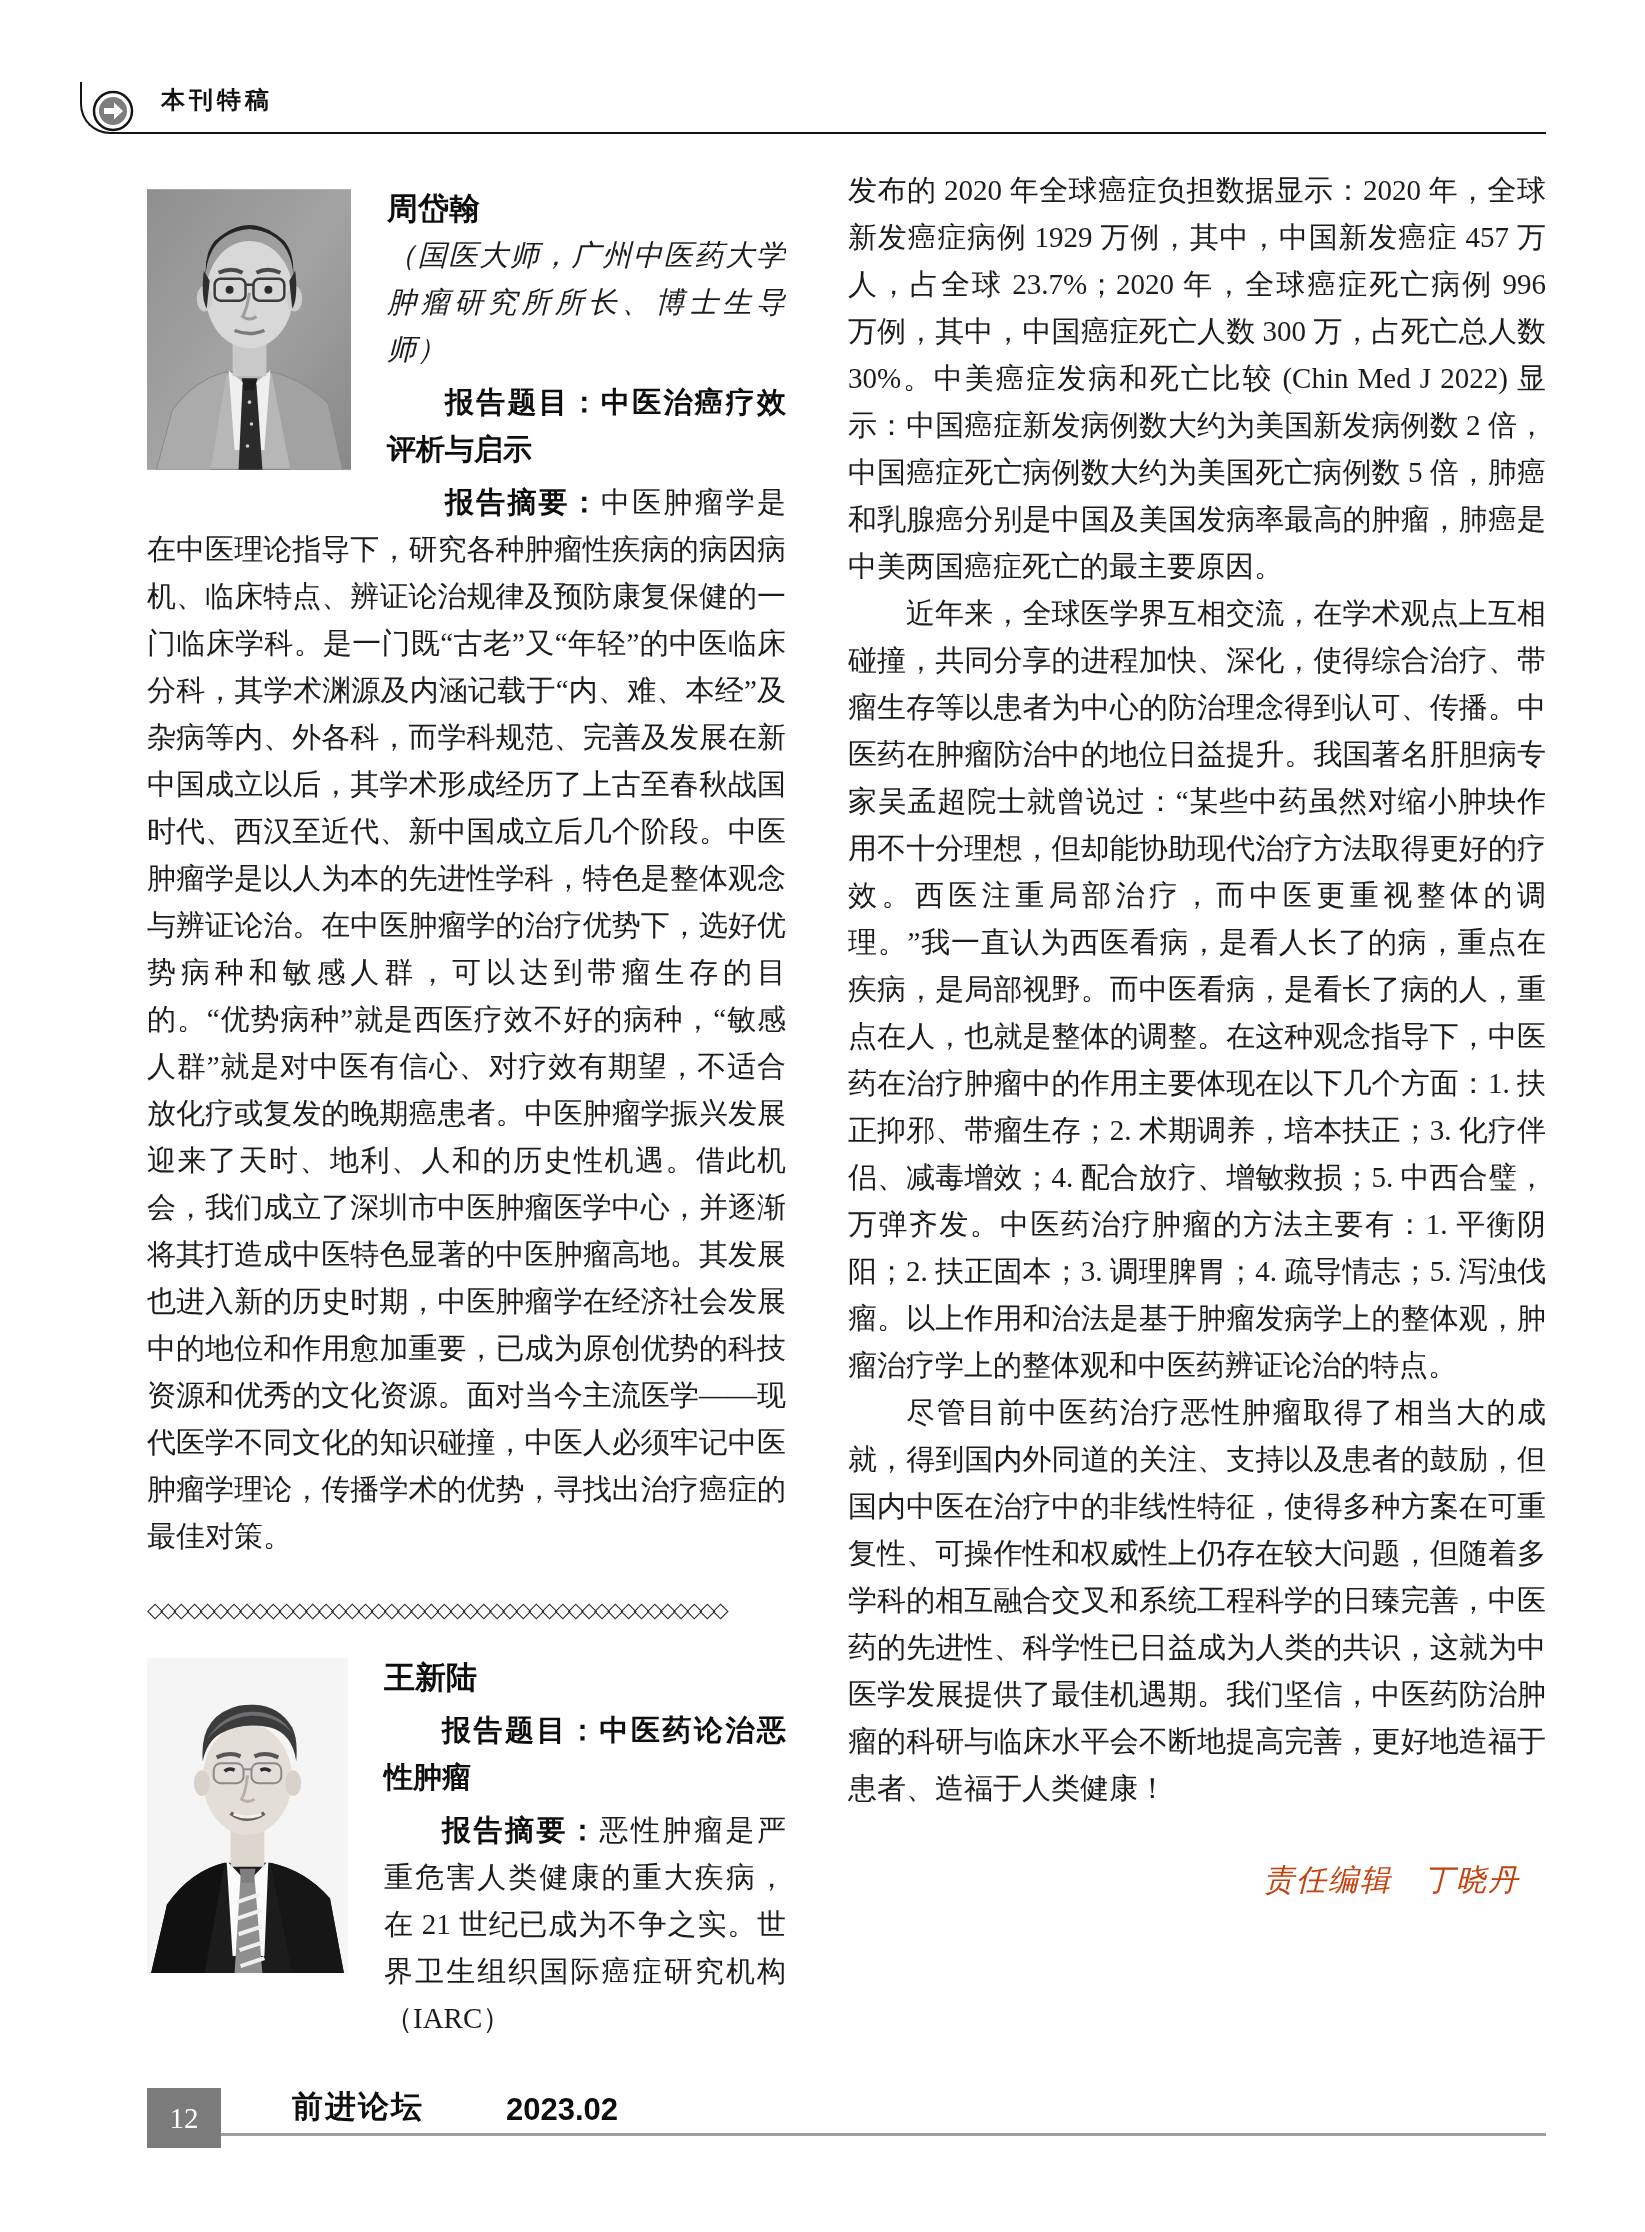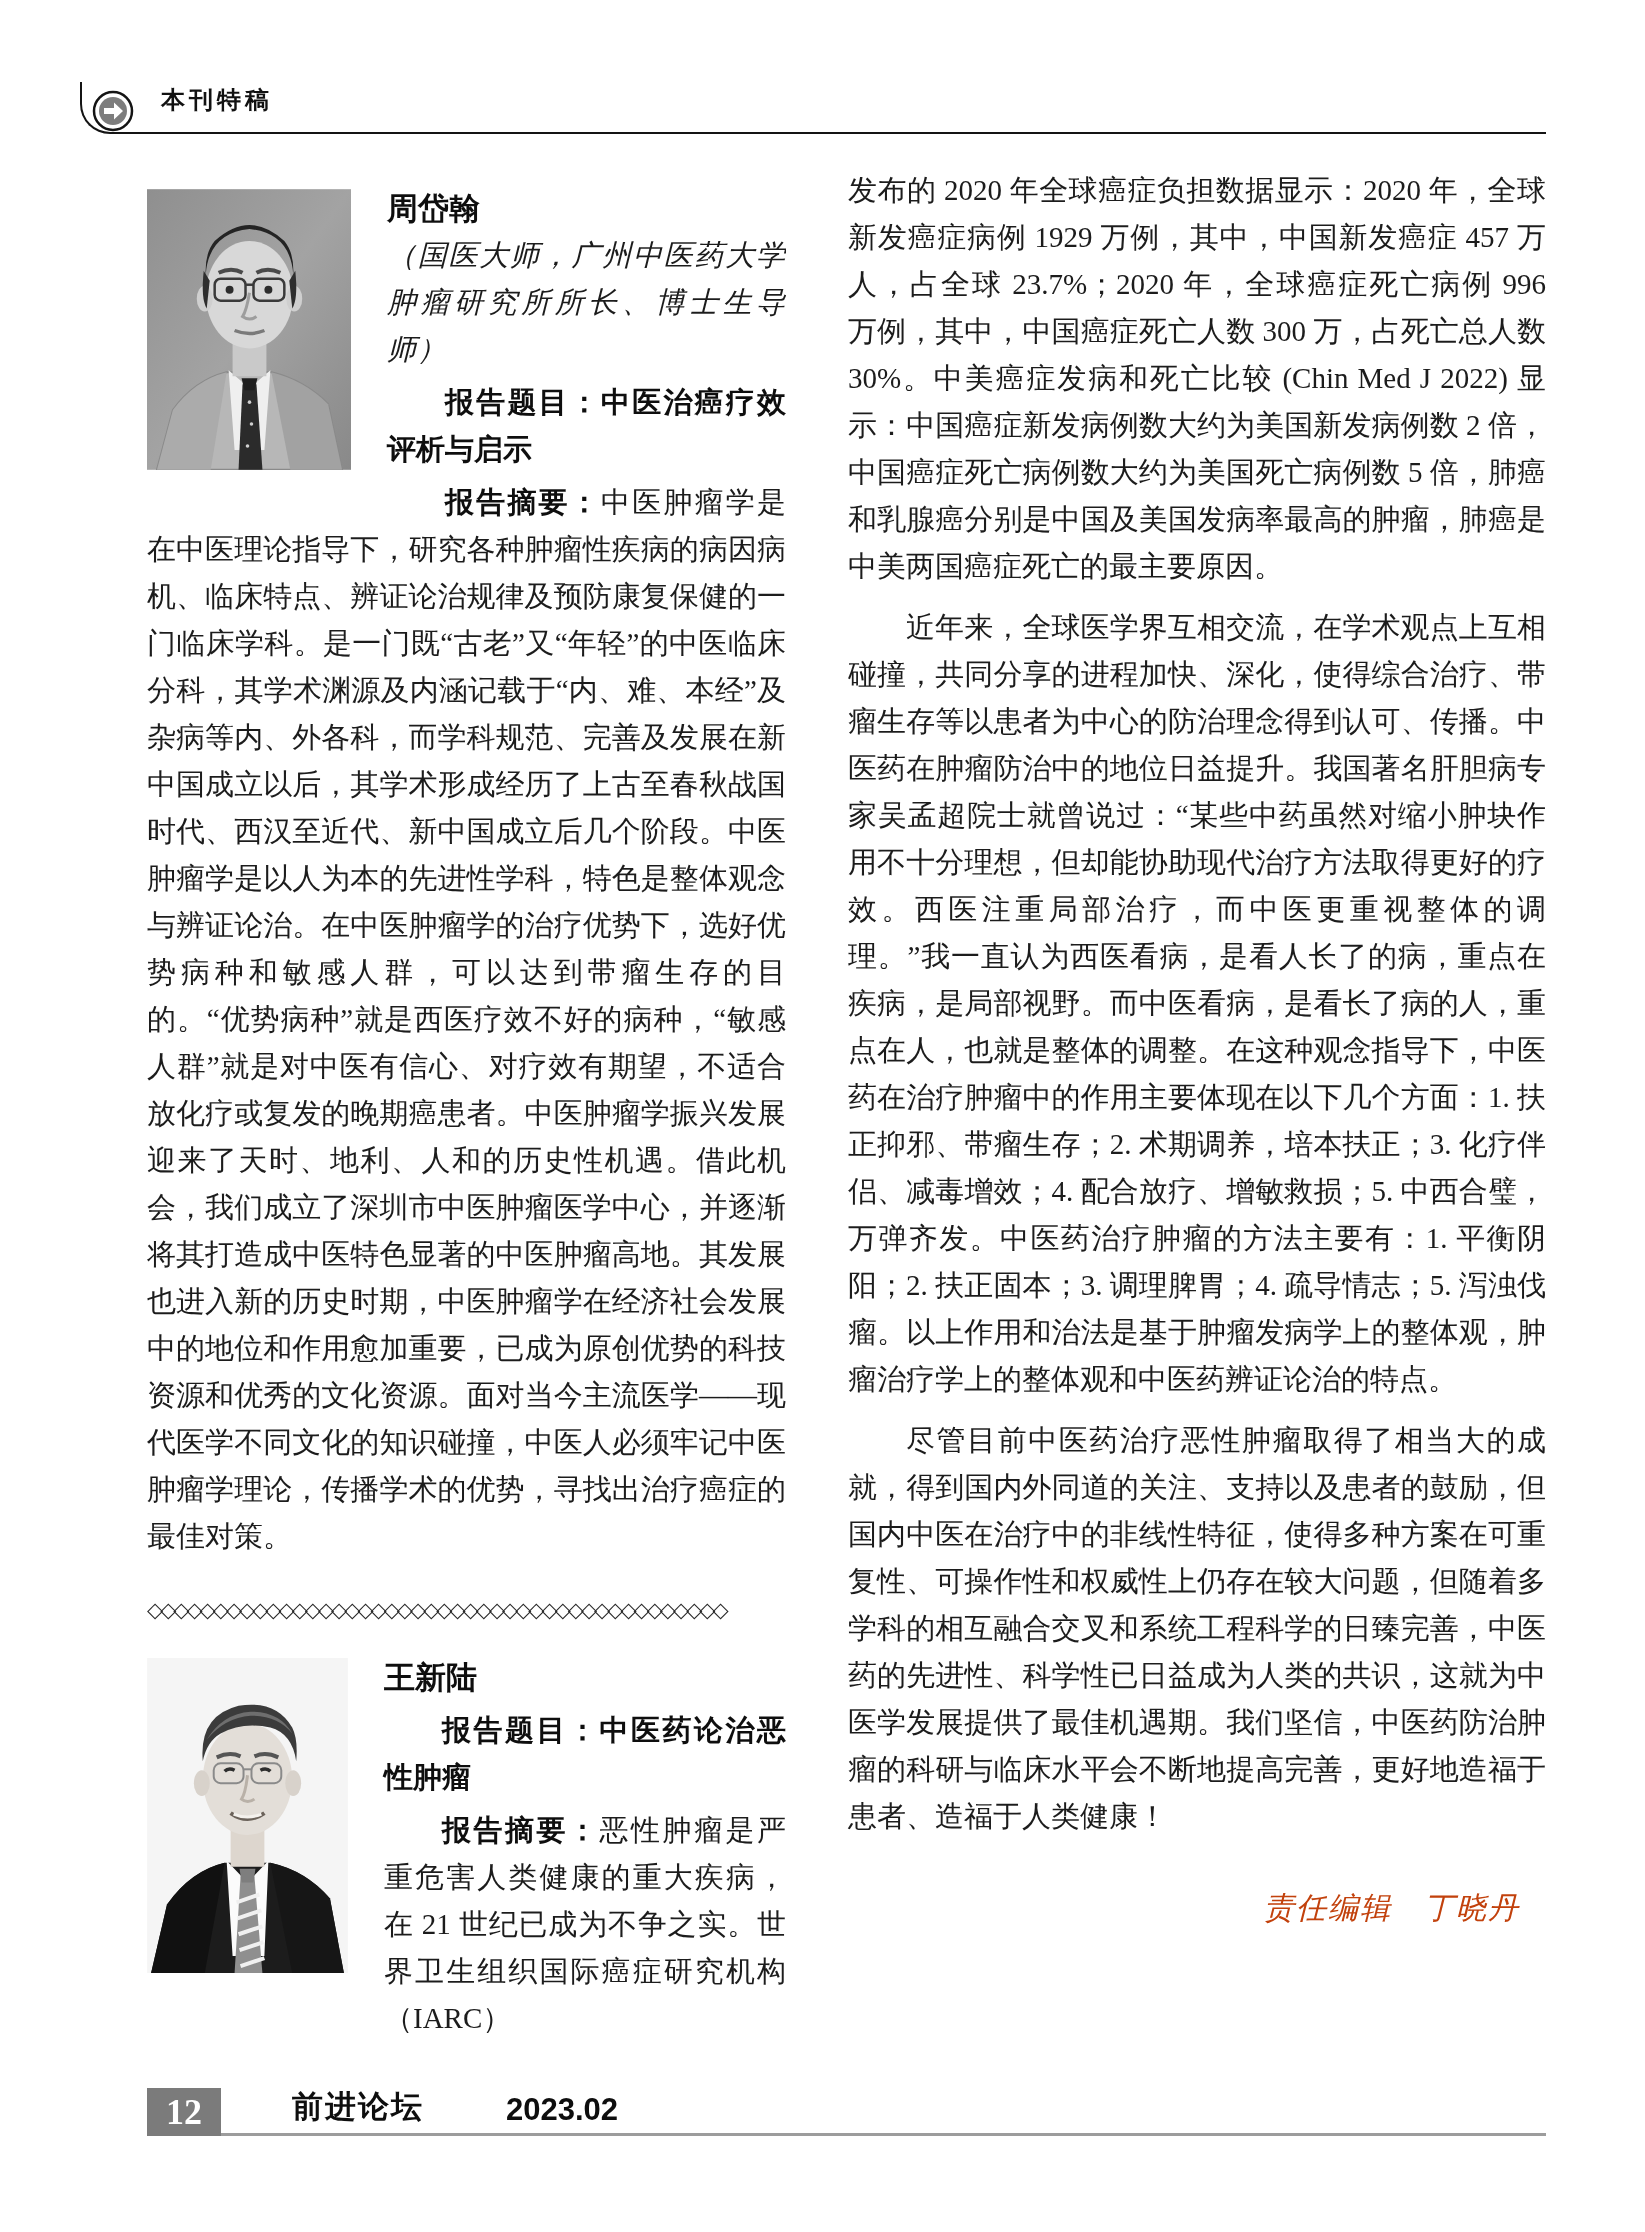--- a/index.html
+++ b/index.html
@@ -51,33 +51,33 @@
   }
 
   .divider {
     clear:both; margin:34px 0 28px; height:32px; line-height:32px;
     font-size:21px; letter-spacing:-3px; color:#2a2a2a;
     white-space:nowrap; overflow:hidden;
     font-family:"DejaVu Sans","Liberation Sans",sans-serif;
   }
 
   .col-right p { margin:0; }
-  .col-right p.indent { text-indent:2em;margin-top:14px; }
+  .col-right p.indent { text-indent:2em; }
   .editor-credit {
     margin-top:44px !important; text-align:right; padding-right:26px;
     font-style:italic; font-size:30px; letter-spacing:2px; color:#c2410c;
   }
 
   
   .footer { position:absolute; left:147px; top:2088px; width:1399px; height:48px; }
   .footer-rule { position:absolute; left:74px; right:0; bottom:0; border-bottom:3px solid #9c9c9c; }
   .pagenum-box {
-    position:absolute; left:0; top:0; width:74px; height:48px; background:#7b7b7b;
+    position:absolute; left:0; top:0; width:74px; height:60px; background:#7b7b7b;
     display:flex; align-items:center; justify-content:center;
-    color:#ffffff; font-weight:bold; font-size:36px;
+    color:#ffffff; font-weight:normal; font-size:29px;
     font-family:"Liberation Serif","DejaVu Serif",serif;
   }
   .footer-journal, .footer-issue {
     position:absolute; bottom:8px;
     font-family:"Liberation Sans","DejaVu Sans",sans-serif;
     font-weight:bold; font-size:31px; color:#0e0e0e;
   }
   .footer-journal { left:145px; letter-spacing:2px; }
   .footer-issue   { left:359px; }
 </style>

